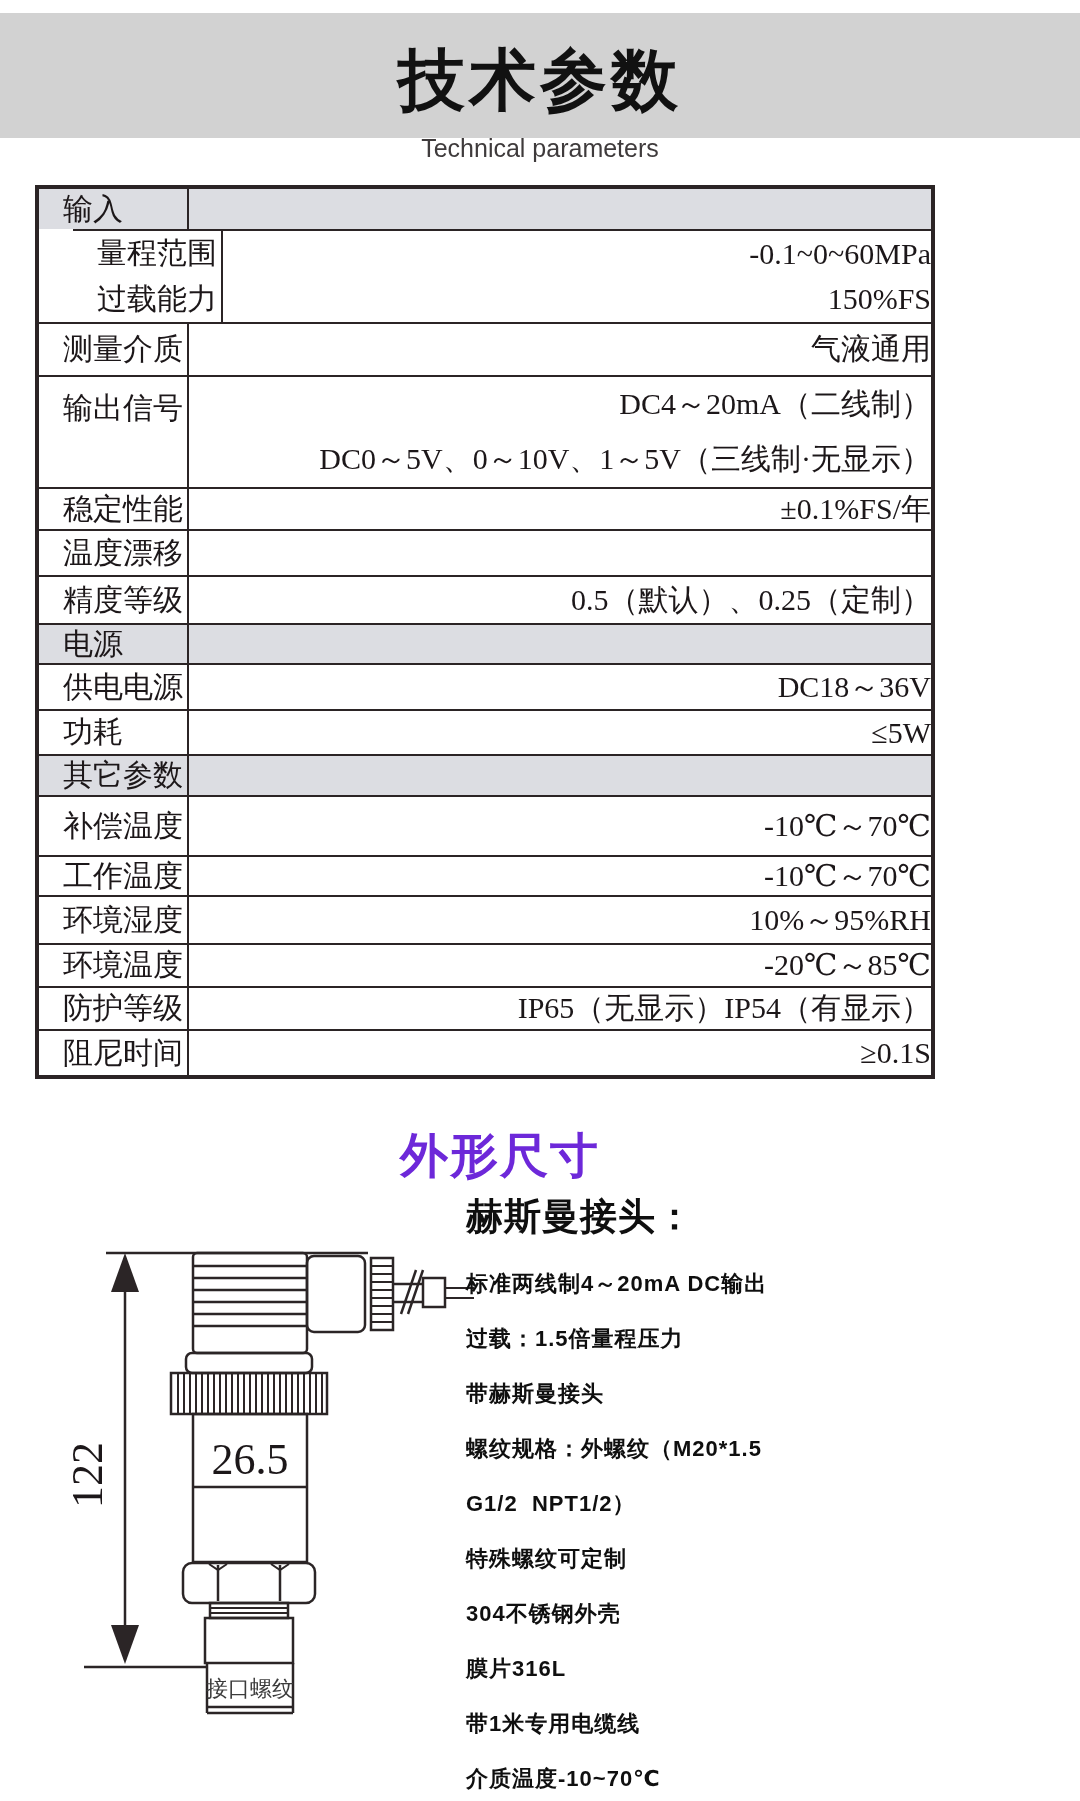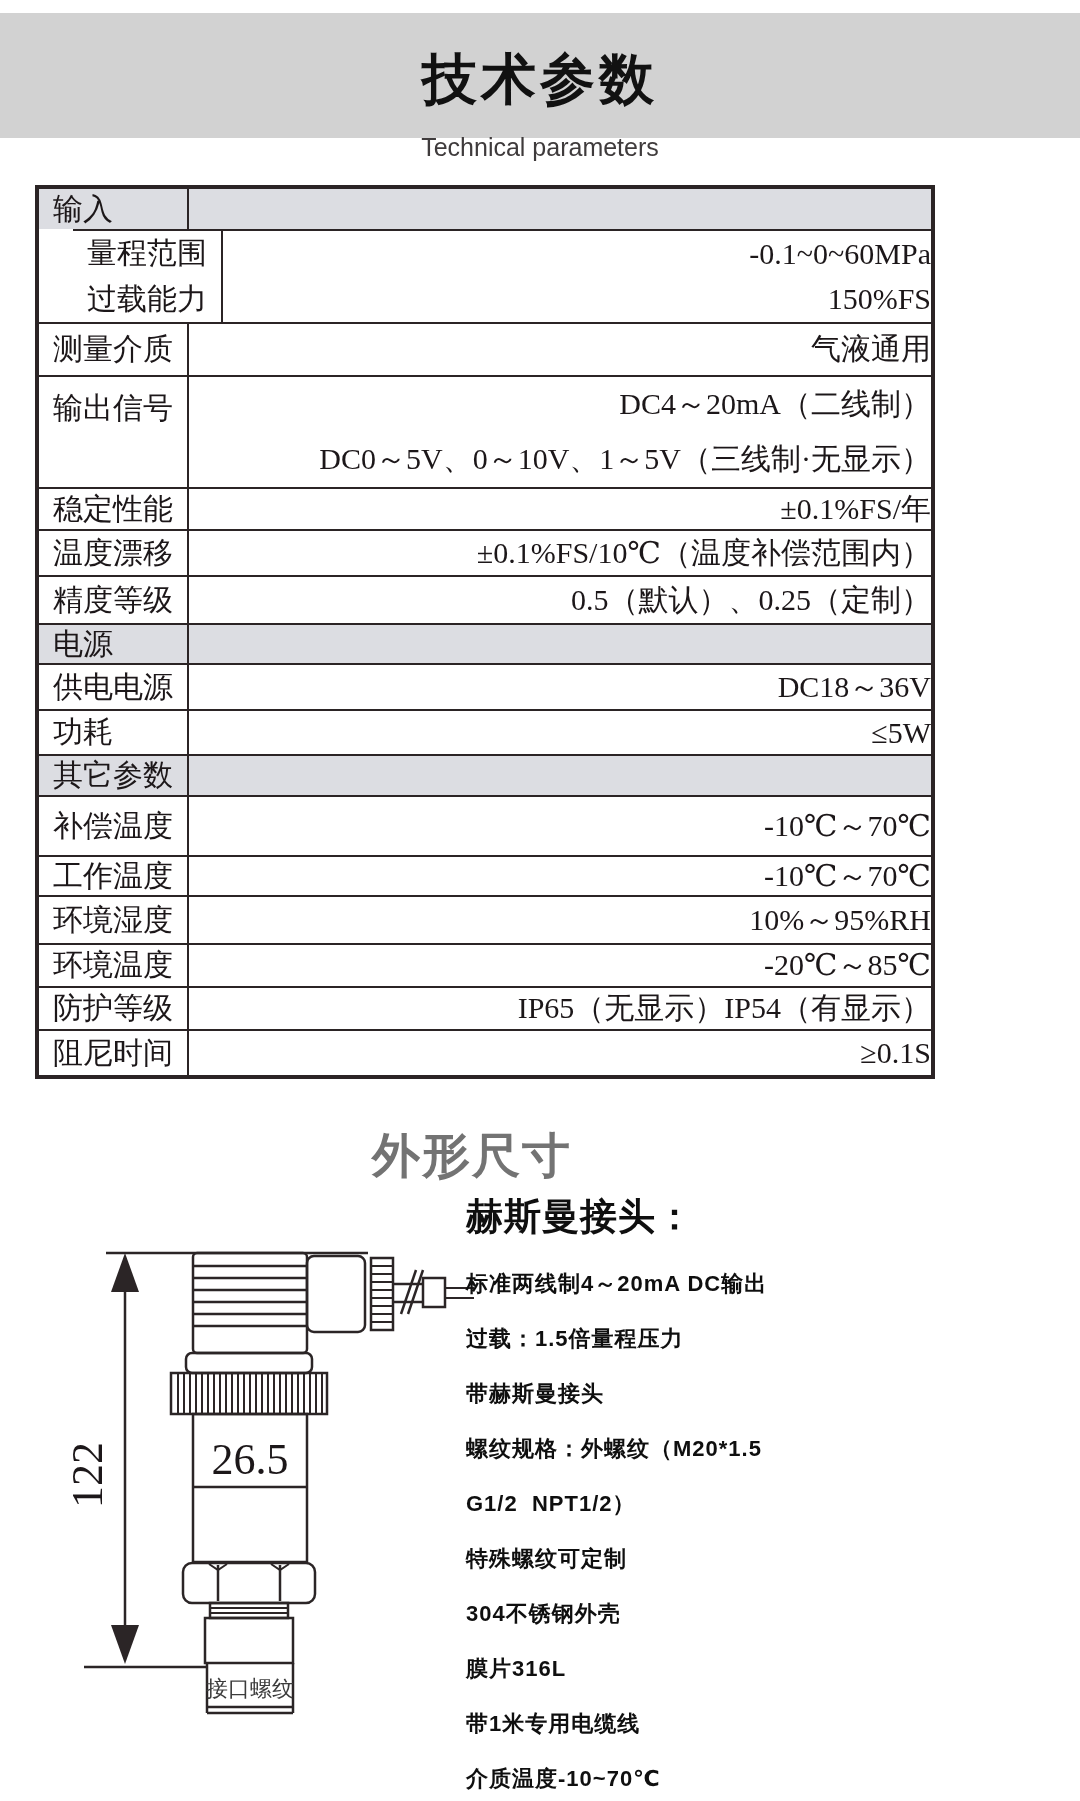--- a/index.html
+++ b/index.html
@@ -1,38 +1,38 @@
 <!DOCTYPE html>
 <html><head>
 <meta charset="utf-8">
 <style>
   html,body{margin:0;padding:0;background:#888;}
   .page{position:relative;width:1080px;height:1801px;background:#ffffff;overflow:hidden;
         font-family:"Liberation Sans","DejaVu Sans",sans-serif;color:#231f20;}
   
   .title-band{position:absolute;left:0;top:13px;width:1080px;height:125px;background:#d2d2d2;text-align:center;}
-  .page-title{margin:16px;padding-top:14px;font-size:55px;font-weight:bold;color:#111;letter-spacing:4px;
+  .page-title{margin:8px;padding-top:14px;font-size:67px;font-weight:bold;color:#111;letter-spacing:4px;
               font-family:"Liberation Sans","DejaVu Sans",sans-serif;}
   .page-subtitle{margin:2px 0 0 0;font-size:25px;color:#3f3b3c;font-weight:normal;}
   
   .spec-table{position:absolute;left:35px;top:185px;width:900px;border:4px solid #2b2425;box-sizing:border-box;
               font-family:"Liberation Serif","DejaVu Serif",serif;font-size:30px;color:#1c1719;background:#fff;}
   .trow{display:flex;border-top:2px solid #2b2425;box-sizing:border-box;}
   .trow:first-child{border-top:none;}
   .trow.section{background:#dcdde2;}
   .tlabel{flex:0 0 150px;width:150px;border-right:2px solid #2b2425;box-sizing:border-box;
-          display:flex;flex-direction:column;justify-content:center;padding-left:14px;}
+          display:flex;flex-direction:column;justify-content:center;padding-left:24px;}
   .tvalue{flex:1;display:flex;flex-direction:column;justify-content:center;padding-left:30px;box-sizing:border-box;text-align:right;}
   .trow.group .tlabel,.trow.group .tvalue{justify-content:space-around;}
   .trow.top .tlabel{justify-content:flex-start;padding-top:11px;}
   .trow.top .tvalue{justify-content:space-around;}
   .tlabel span,.tvalue span{white-space:nowrap;}
   
-  .outline-title{position:absolute;left:0;top:1124px;width:944px;text-align:center;margin:0;
-                 font-size:48px;font-weight:bold;color:#737373;letter-spacing:2px;}
+  .outline-title{position:absolute;left:16px;top:1124px;width:944px;text-align:center;margin:0;
+                 font-size:48px;font-weight:bold;color:#6d28d9;letter-spacing:2px;padding-left:12px;}
   .drawing-wrap{position:absolute;left:60px;top:1240px;width:420px;height:500px;}
   .notes{position:absolute;left:466px;top:1192px;width:614px;color:#0f0f0f;}
   .note-heading{font-size:37px;font-weight:bold;margin:0 0 14px 0;letter-spacing:1px;}
   .note-line{font-size:22px;font-weight:bold;height:55px;line-height:55px;white-space:pre-wrap;letter-spacing:1px;}
   svg text{font-family:"Liberation Serif","DejaVu Serif",serif;}
 </style>
 </head>
 <body>
 
 <div class="page">
@@ -80,23 +80,20 @@
         <div class="tlabel">
           <span>稳定性能</span>
         </div>
         <div class="tvalue">
           <span>±0.1%FS/年</span>
         </div>
       </div>
       <div class="trow item" style="height: 46px;">
         <div class="tlabel">
           <span>温度漂移</span>
-        </div>
-        <div class="tvalue">
-          <span>±0.1%FS/10℃（温度补偿范围内）</span>
         </div>
       </div>
       <div class="trow item" style="height: 48px;">
         <div class="tlabel">
           <span>精度等级</span>
         </div>
         <div class="tvalue">
           <span>0.5（默认）、0.25（定制）</span>
         </div>
       </div>

